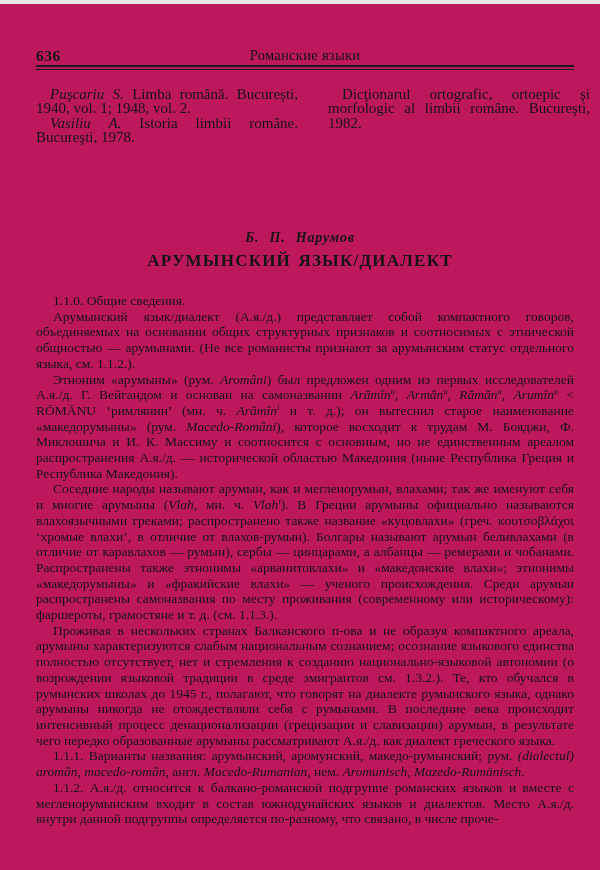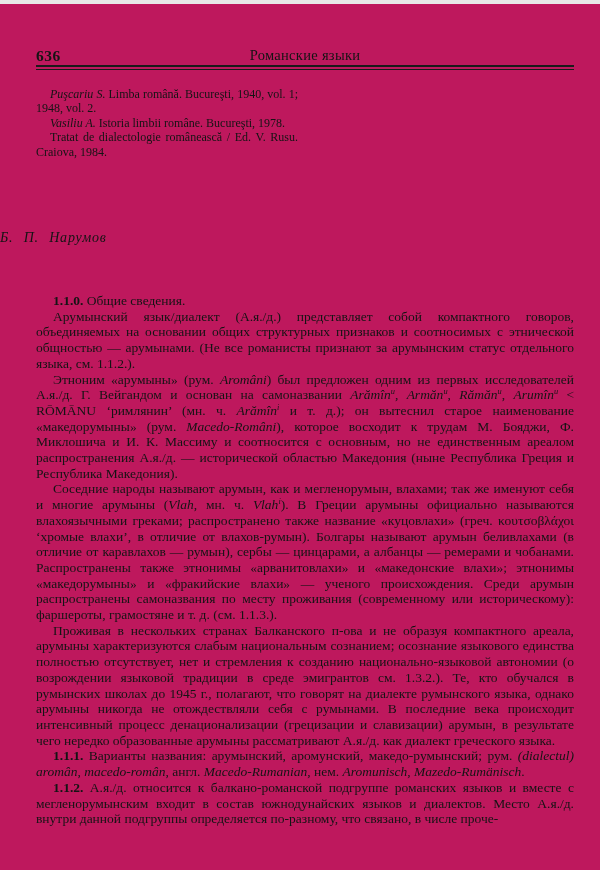--- a/index.html
+++ b/index.html
@@ -15,64 +15,65 @@
   
   .hdr{position:absolute;top:43px;left:36px;right:26px;height:18px;}
   .pagenum{position:absolute;left:0;top:0;font-size:15.5px;font-weight:bold;letter-spacing:.5px;}
   .running-title{display:block;text-align:center;font-weight:normal;font-size:14.5px;letter-spacing:.3px;}
   .rule{position:absolute;top:61px;left:36px;right:26px;height:2px;
         border-top:2.5px solid #1a1a1a;border-bottom:1px solid #1a1a1a;}
   
   .biblio{
     position:absolute;top:83px;left:36px;right:10px;
     display:grid;grid-template-columns:1fr 1fr;column-gap:30px;
-    font-size:12px;line-height:14.4px;text-align:justify;
+    font-size:15px;line-height:14.4px;text-align:justify;
   }
   .biblio p{margin:0;text-indent:14px;}
   .dict-head{letter-spacing:5px;margin:0;text-indent:14px;}
   
-  .author{position:absolute;top:226px;left:0;width:100%;margin:0;text-align:left;
-          font-style:italic;font-size:14px;letter-spacing:.8px;word-spacing:6px;}
+  .author{position:absolute;top:226px;left:0;width:100%;margin:0;text-align:center;
+          font-style:italic;font-size:14px;letter-spacing:.8px;word-spacing:6px;font-weight:bold;}
   .title{position:absolute;top:247px;left:0;width:100%;margin:0;text-align:center;
          font-weight:bold;font-size:17px;letter-spacing:1.2px;word-spacing:2px;}
   
   .body{
     position:absolute;top:289px;left:36px;right:26px;
     font-size:13.5px;line-height:15.7px;text-align:justify;
   }
   .body p{margin:0;text-indent:17px;}
   .it{font-style:italic;}
-  .bd{font-weight:bold;}
+  .bd{font-weight:normal;}
   .sup{font-size:.62em;vertical-align:super;line-height:0;}
 </style>
 </head>
 <body>
 
 <div class="page">
 
   <div class="hdr">
     <span class="pagenum">636</span>
     <span class="running-title">Романские языки</span>
   </div>
 
   <div class="rule"></div>
 
   <section class="biblio">
     <div class="col" id="biblio-left">
         <p><span class="it">Puşcariu S.</span><span> Limba română. Bucureşti, 1940, vol. 1; 1948, vol. 2.</span></p>
         <p><span class="it">Vasiliu A.</span><span> Istoria limbii române. Bucureşti, 1978.</span></p>
-        <p><span>Tratat de dialectologie românească / Ed. V. Rusu. Craiova, 1984.</span></p>
       </div>
     <div class="col">
       <div id="biblio-right">
+          <p><span>Dicţionarul ortografic, ortoepic şi morfologic al limbii române. Bucureşti, 1982.</span></p>
         </div>
     </div>
   </section>
 
   <p class="author">Б. П. Нарумов</p>
+  <h1 class="title">АРУМЫНСКИЙ ЯЗЫК/ДИАЛЕКТ</h1>
 
   <main class="body" id="article-body">
       <p><span class="bd">1.1.0.</span><span> Общие сведения.</span></p>
       <p><span>Арумынский язык/диалект (А.я./д.) представляет собой компактного говоров, объединяемых на основании общих структурных признаков и соотносимых с этнической общностью — арумынами. (Не все романисты признают за арумынским статус отдельного языка, см. 1.1.2.).</span></p>
       <p><span>Этноним «арумыны» (рум. </span><span class="it">Aromâni</span><span>) был предложен одним из первых исследователей А.я./д. Г. Вейгандом и основан на самоназвании </span><span class="it">Arămîn</span><span class="it sup">u</span><span>, </span><span class="it">Armăn</span><span class="it sup">u</span><span>, </span><span class="it">Rămăn</span><span class="it sup">u</span><span>, </span><span class="it">Arumîn</span><span class="it sup">u</span><span> &lt; RŌMĀNU ‘римлянин’ (мн. ч. </span><span class="it">Arămîn</span><span class="it sup">i</span><span> и т. д.); он вытеснил старое наименование «македорумыны» (рум. </span><span class="it">Macedo-Români</span><span>), которое восходит к трудам М. Бояджи, Ф. Миклошича и И. К. Массиму и соотносится с основным, но не единственным ареалом распространения А.я./д. — исторической областью Македония (ныне Республика Греция и Республика Македония).</span></p>
       <p><span>Соседние народы называют арумын, как и мегленорумын, влахами; так же именуют себя и многие арумыны (</span><span class="it">Vlah</span><span>, мн. ч. </span><span class="it">Vlah</span><span class="it sup">i</span><span>). В Греции арумыны официально называются влахоязычными греками; распространено также название «куцовлахи» (греч. κουτσοβλάχοι ‘хромые влахи’, в отличие от влахов-румын). Болгары называют арумын беливлахами (в отличие от каравлахов — румын), сербы — цинцарами, а албанцы — ремерами и чобанами. Распространены также этнонимы «арванитовлахи» и «македонские влахи»; этнонимы «македорумыны» и «фракийские влахи» — ученого происхождения. Среди арумын распространены самоназвания по месту проживания (современному или историческому): фаршероты, грамостяне и т. д. (см. 1.1.3.).</span></p>
       <p><span>Проживая в нескольких странах Балканского п-ова и не образуя компактного ареала, арумыны характеризуются слабым национальным сознанием; осознание языкового единства полностью отсутствует, нет и стремления к созданию национально-языковой автономии (о возрождении языковой традиции в среде эмигрантов см. 1.3.2.). Те, кто обучался в румынских школах до 1945 г., полагают, что говорят на диалекте румынского языка, однако арумыны никогда не отождествляли себя с румынами. В последние века происходит интенсивный процесс денационализации (грецизации и славизации) арумын, в результате чего нередко образованные арумыны рассматривают А.я./д. как диалект греческого языка.</span></p>
       <p><span class="bd">1.1.1.</span><span> Варианты названия: арумынский, аромунский, македо-румынский; рум. </span><span class="it">(dialectul) aromân</span><span>, </span><span class="it">macedo-român</span><span>, англ. </span><span class="it">Macedo-Rumanian</span><span>, нем. </span><span class="it">Aromunisch</span><span>, </span><span class="it">Mazedo-Rumänisch</span><span>.</span></p>
       <p><span class="bd">1.1.2.</span><span> А.я./д. относится к балкано-романской подгруппе романских языков и вместе с мегленорумынским входит в состав южнодунайских языков и диалектов. Место А.я./д. внутри данной подгруппы определяется по-разному, что связано, в числе проче-</span></p>
     </main>

